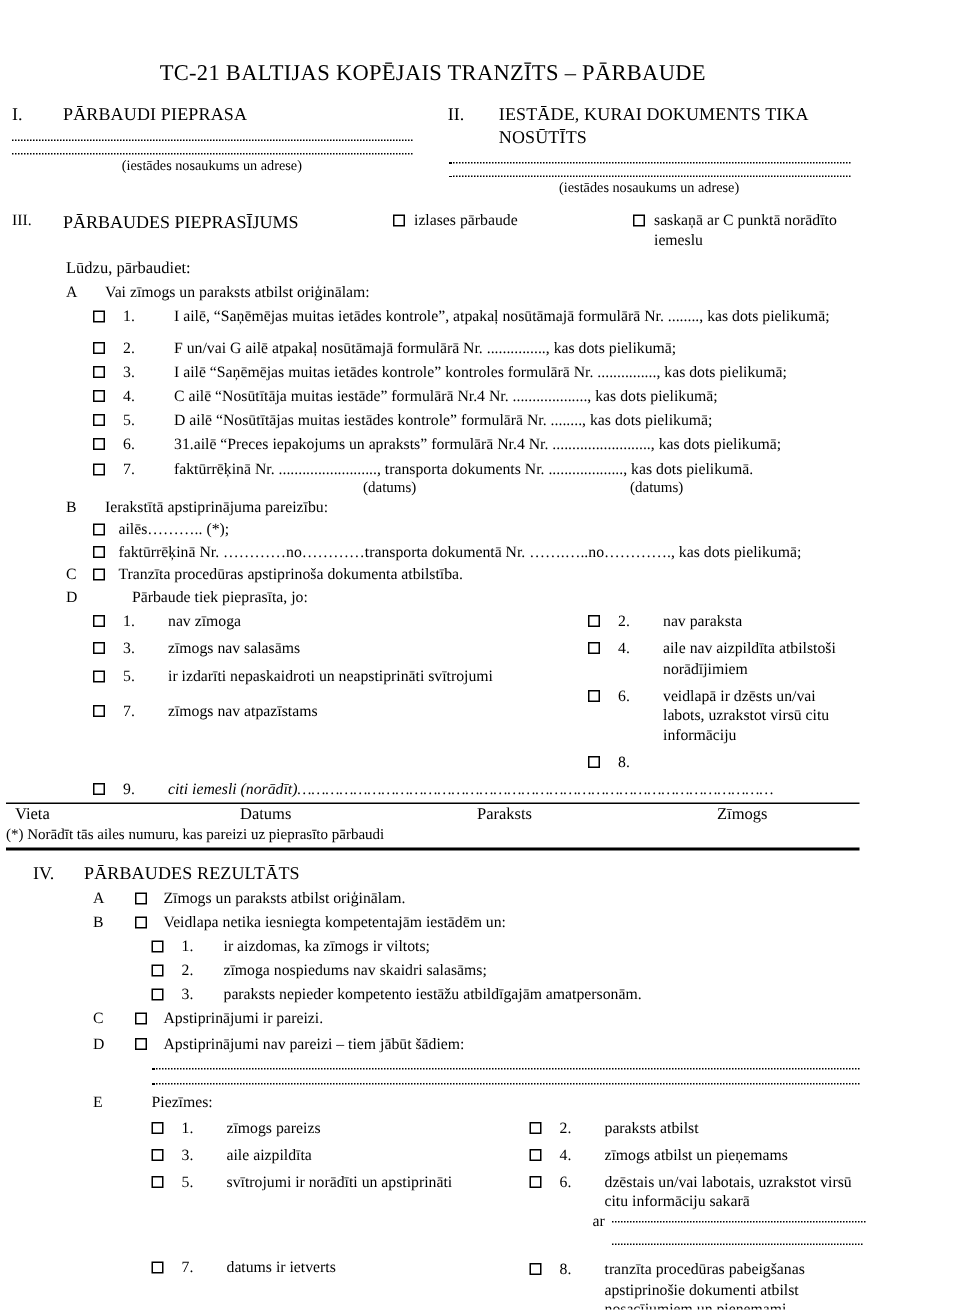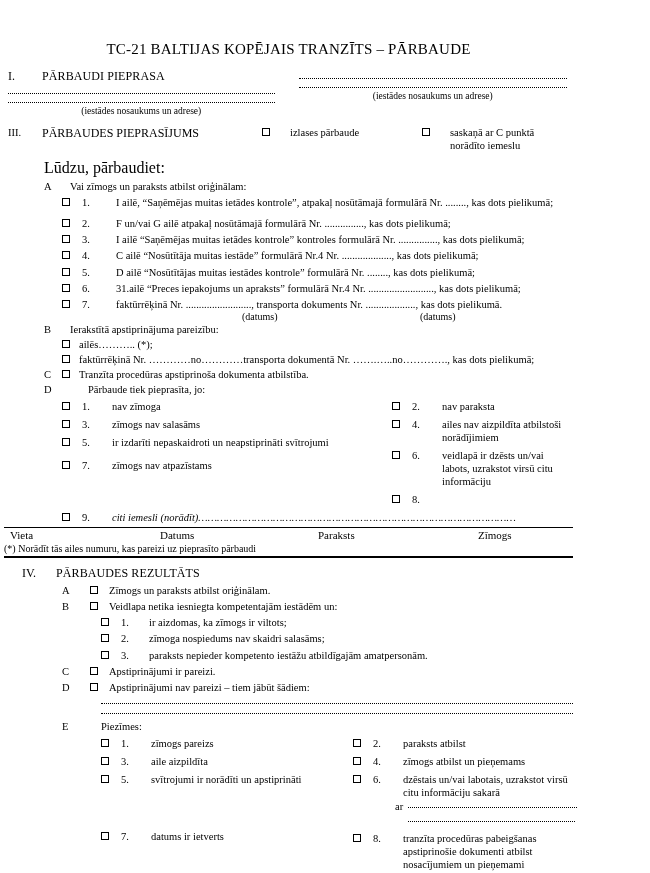--- a/index.html
+++ b/index.html
@@ -78,40 +78,40 @@
     padding: 8px 8px 0 8px;
   }
   .sec-iii-head .sec-num { flex: 0 0 34px; }
   .sec-iii-title {
     flex: 0 0 220px;
     font-size: 12px;
   }
   .opt {
     display: flex;
     align-items: flex-start;
-    gap: 20px;
+    gap: 6px;
     font-size: 10.5px;
   }
   .opt.first { flex: 0 0 160px; }
   .opt-label { padding-top: 0px; }
 
   .cbox {
     display: inline-block;
     width: 8px;
     height: 8px;
     border: 1px solid #000;
     box-sizing: border-box;
     flex: 0 0 8px;
     margin-top: 2px;
     background: #fff;
   }
 
   .body-block { padding: 0 8px; }
 
-  .luuzdu { margin: 6px 0 2px 36px; font-size: 16px; }
+  .luuzdu { margin: 6px 0 2px 36px; font-size: 11px; }
 
   .lettered {
     display: flex;
     align-items: flex-start;
     margin-left: 36px;
   }
   .letter {
     flex: 0 0 26px;
   }
   .letter-text { flex: 1; }
@@ -290,20 +290,24 @@
     <div class="hdr-col">
       <div class="sec-row">
         <div class="sec-num">I.</div>
         <div class="sec-title">PĀRBAUDI PIEPRASA</div>
       </div>
       <div class="dotline"></div>
       <div class="dotline tight"></div>
       <div class="caption">(iestādes nosaukums un  adrese)</div>
     </div>
     <div class="hdr-col right">
+      <div class="sec-row">
+        <div class="sec-num">II.</div>
+        <div class="sec-title">IESTĀDE, KURAI DOKUMENTS TIKA NOSŪTĪTS</div>
+      </div>
       <div class="dotline"></div>
       <div class="dotline tight"></div>
       <div class="caption">(iestādes nosaukums un  adrese)</div>
     </div>
   </div>
 
   <div class="sec-iii-head">
     <div class="sec-num">III.</div>
     <div class="sec-iii-title">PĀRBAUDES PIEPRASĪJUMS</div>
     <div class="opt first">
@@ -414,21 +418,21 @@
       </div>
       <div class="colR">
         <div class="citem">
           <span class="cbox"></span>
           <span class="num">2.</span>
           <span class="txt">nav paraksta</span>
         </div>
         <div class="citem">
           <span class="cbox"></span>
           <span class="num">4.</span>
-          <span class="txt">ailes nav  aizpildīta atbilstoši norādījimiem</span>
+          <span class="txt">aile nav  aizpildīta atbilstoši norādījimiem</span>
         </div>
         <div class="citem">
           <span class="cbox"></span>
           <span class="num">6.</span>
           <span class="txt">veidlapā ir dzēsts un/vai labots, uzrakstot virsū citu informāciju</span>
         </div>
         <div class="citem">
           <span class="cbox"></span>
           <span class="num">8.</span>
         </div>

